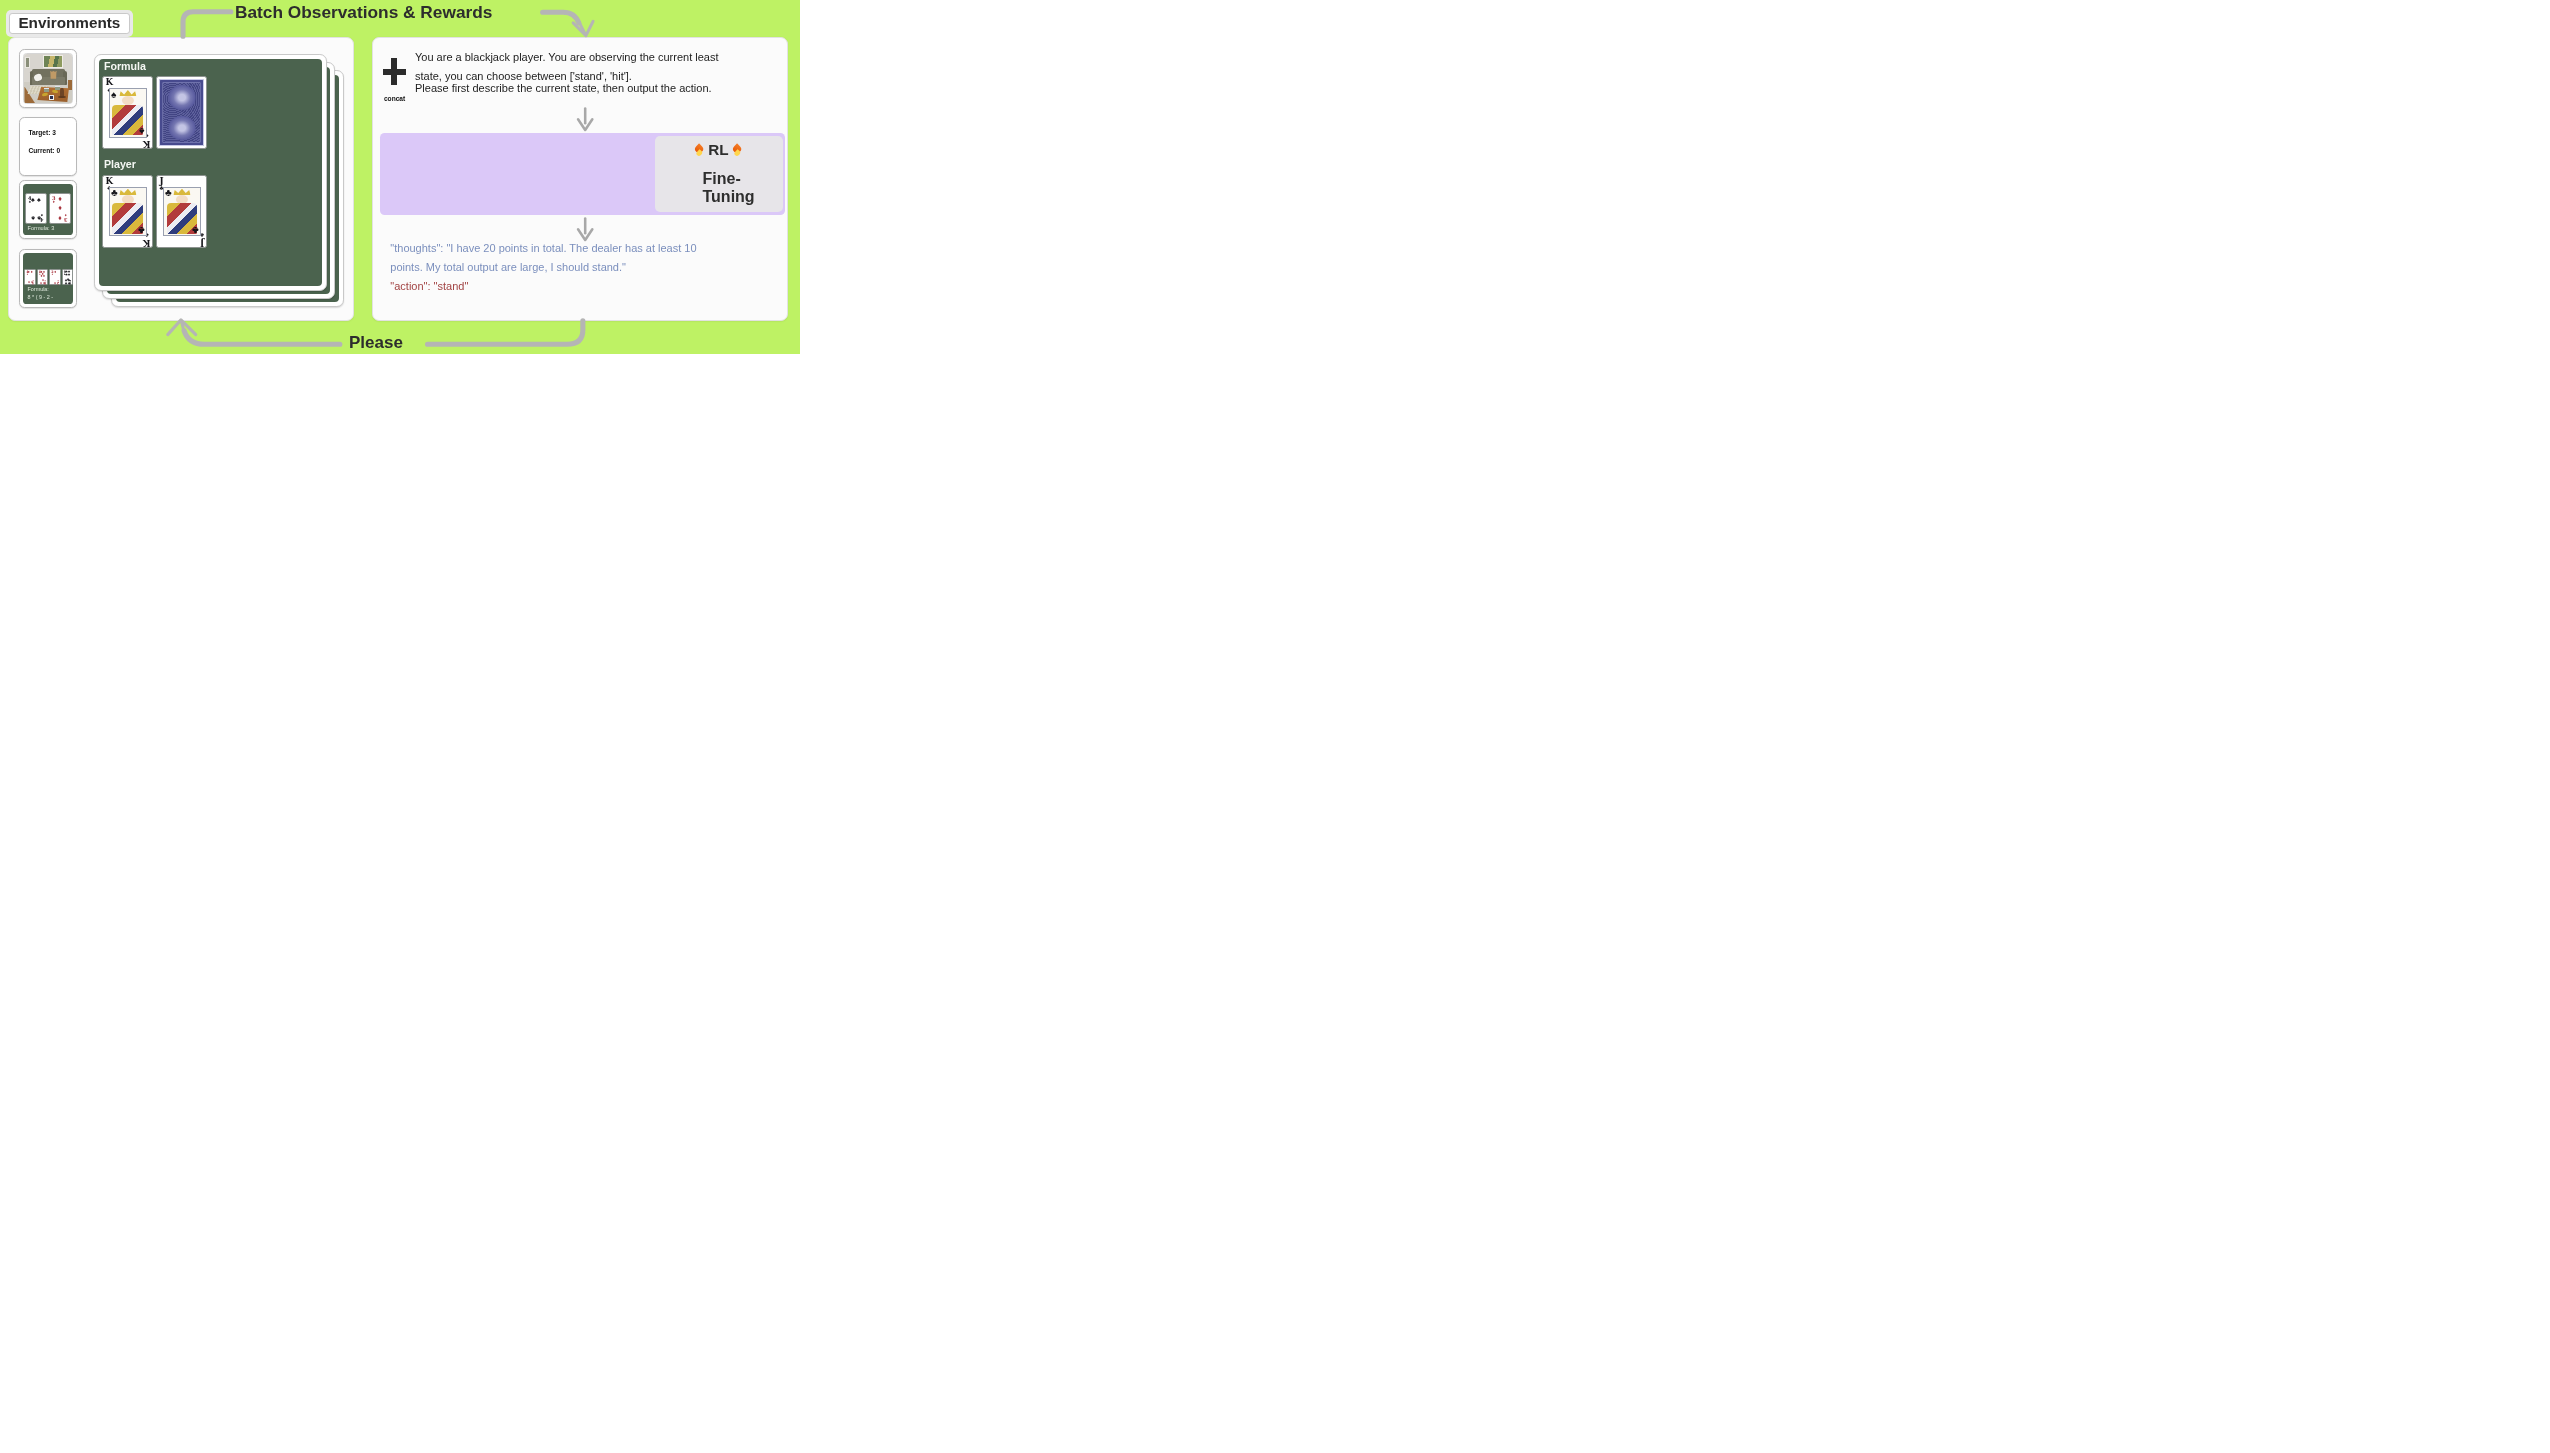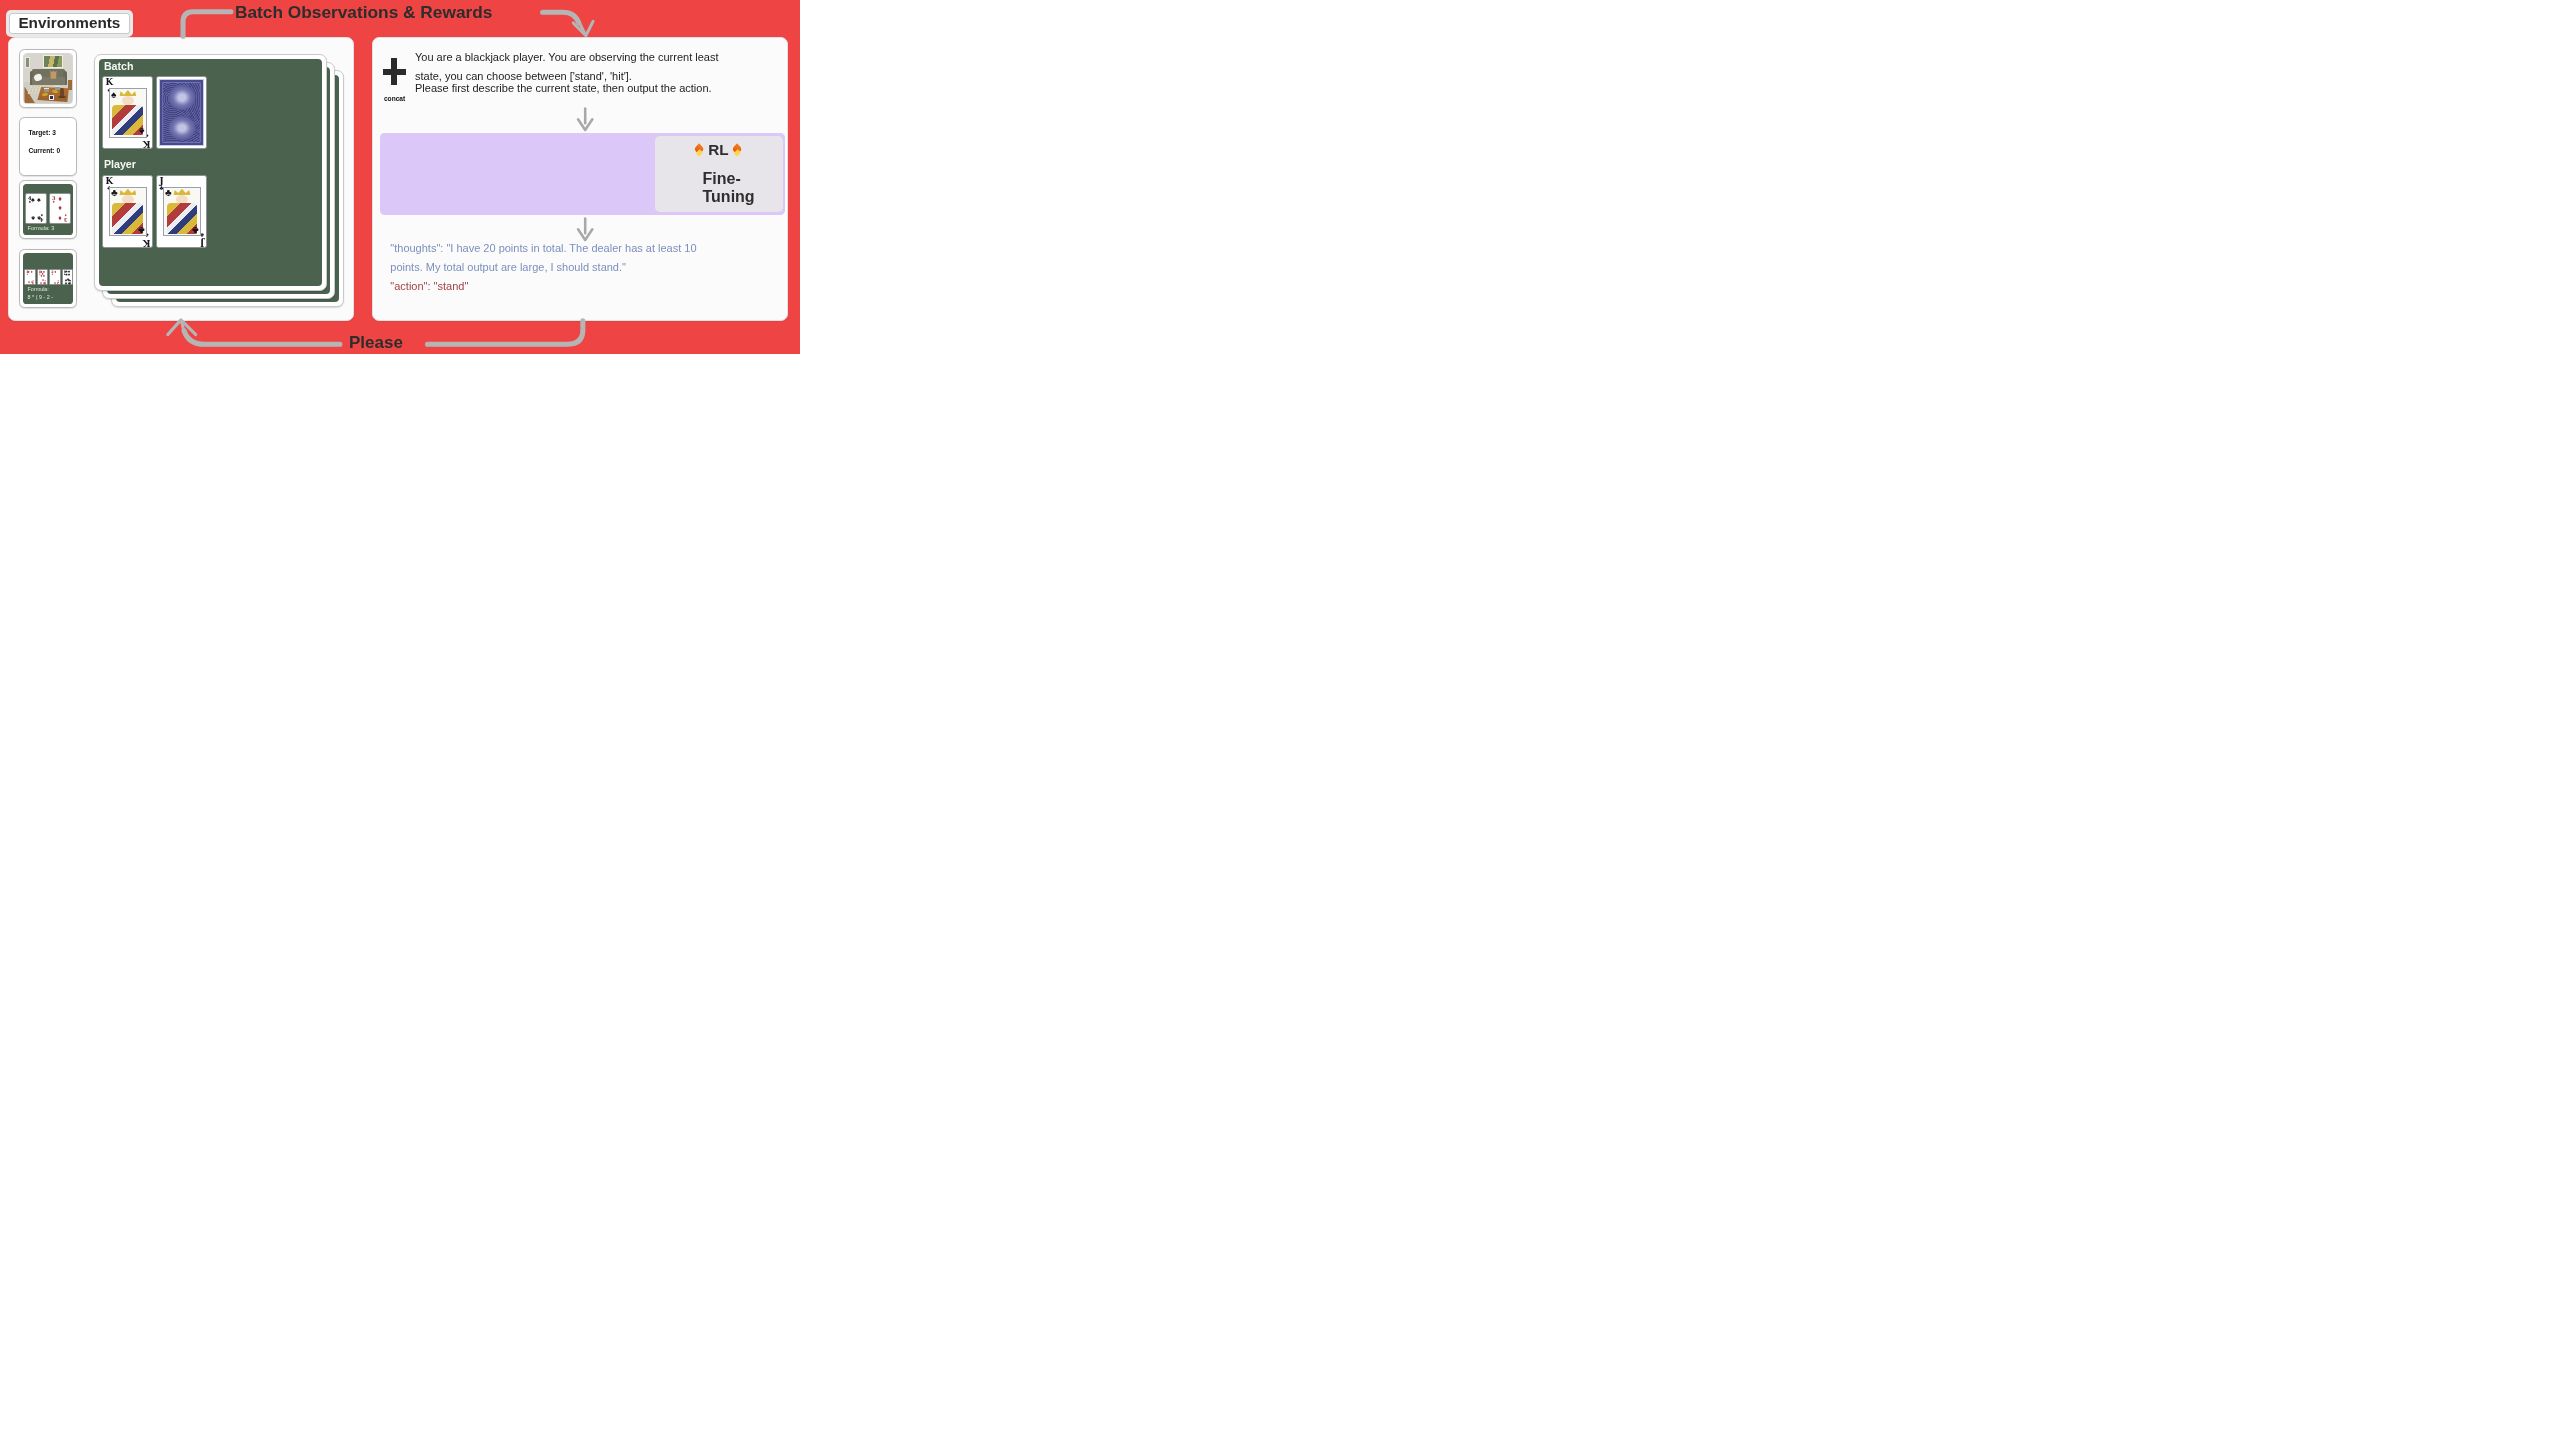--- a/index.html
+++ b/index.html
@@ -1,18 +1,18 @@
 <!DOCTYPE html>
 <html style="font-size:8.2px"><head>
 <meta charset="utf-8">
 <style>
   html,body{margin:0;padding:0;background:#ffffff;}
   *{box-sizing:border-box;}
   body{font-family:"Liberation Sans",sans-serif;color:#222;}
-  .stage{position:relative;width:800px;height:354px;background:#ef4444;overflow:hidden;}
+  .stage{position:relative;width:800px;height:354px;background:#bef264;overflow:hidden;}
 
   
   .big-title{position:absolute;left:235px;top:2px;font-size:17.3px;font-weight:700;color:#2d2d2d;white-space:nowrap;}
   .overlay{position:absolute;left:0;top:0;width:800px;height:354px;pointer-events:none;z-index:40;}
   .overlay path{fill:none;stroke:#b5b5b5;stroke-linecap:round;stroke-linejoin:round;}
   .actions-label{position:absolute;left:349px;top:333px;font-size:17px;font-weight:700;color:#2d2d2d;white-space:nowrap;z-index:41;}
 
   
   .panel{position:absolute;top:37px;height:284px;background:#fbfbfb;border:0.8px solid #e2e2e2;border-radius:7.1px;box-shadow:0 0.5px 1.5px rgba(0,0,0,.05);}
   .env-panel{left:8.2px;width:346px;}
@@ -304,21 +304,21 @@
     </div>
 
     <div class="table-layer l3">
         <div class="felt"></div>
       </div>
     <div class="table-layer l2">
         <div class="felt"></div>
       </div>
     <div class="table-layer l1">
       <div class="felt">
-        <div class="felt-label dealer">Batch</div>
+        <div class="felt-label dealer">Formula</div>
         <div class="cards-row dealer">
             <div class="card">
               <div class="corner tl black">
                 <span class="rank">K</span>
                 <span class="suit">♠</span>
               </div>
               <div class="corner br black">
                 <span class="rank">K</span>
                 <span class="suit">♠</span>
               </div>

